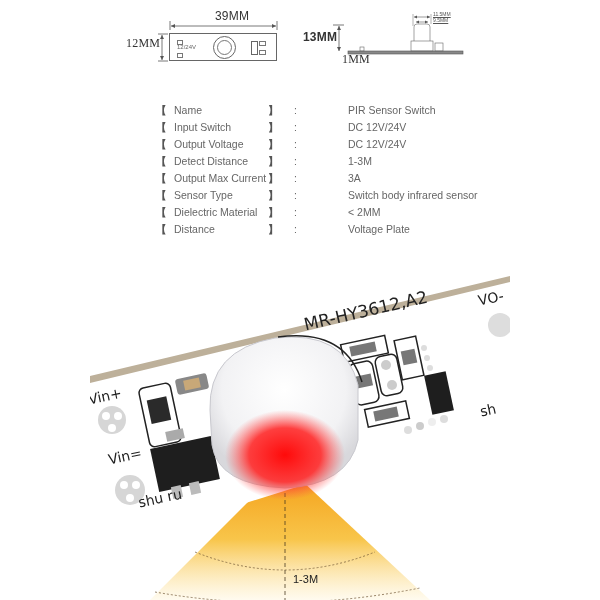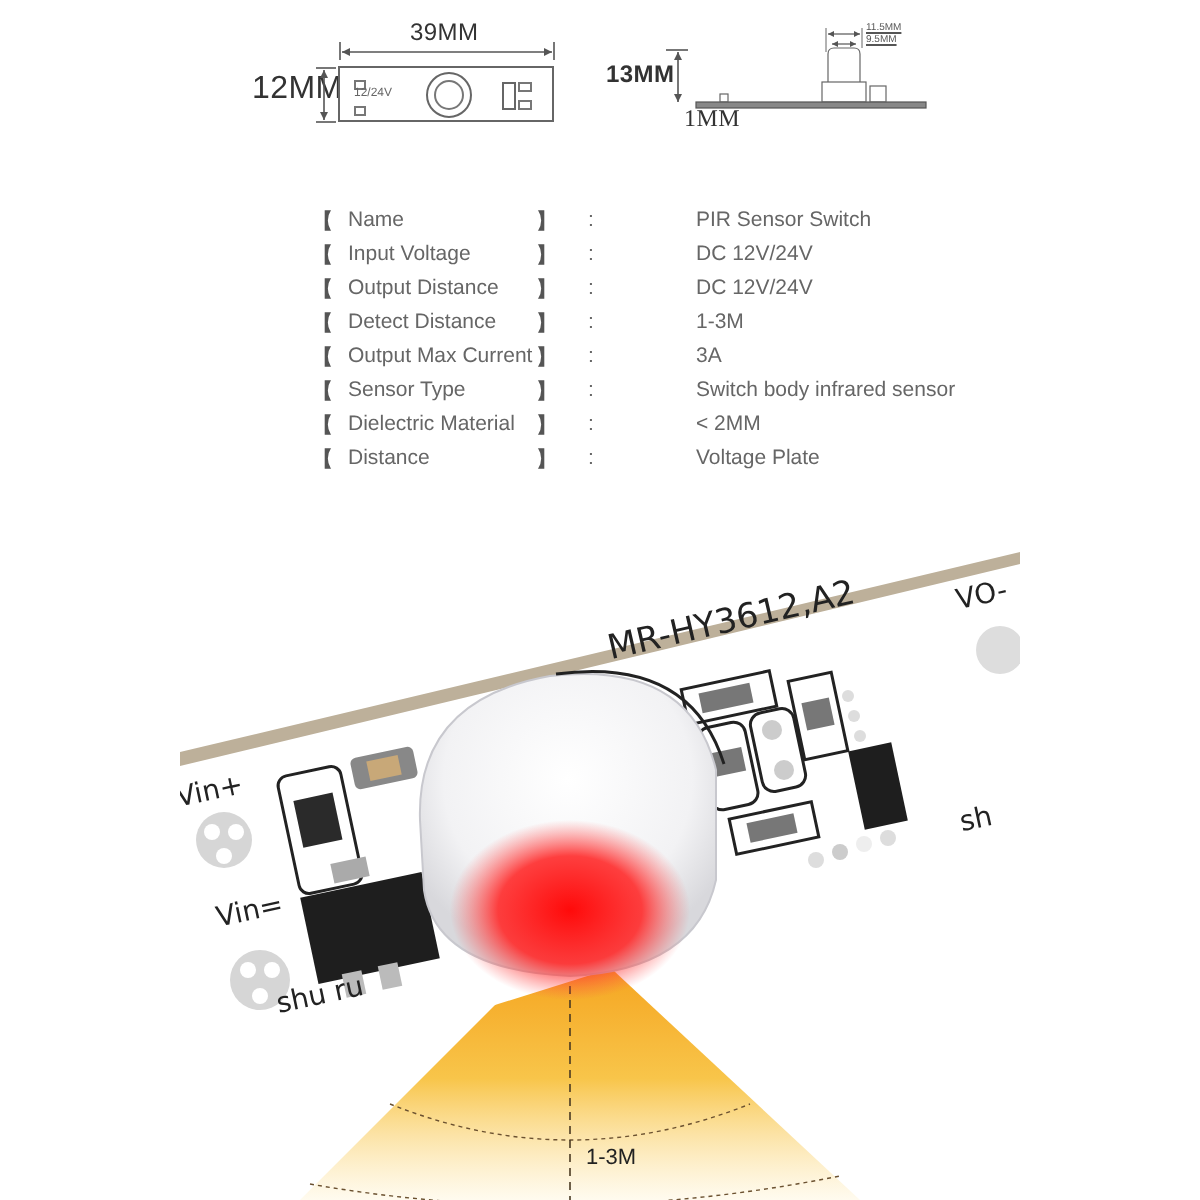--- a/index.html
+++ b/index.html
@@ -13,29 +13,29 @@
   .spec-row .colon { position:absolute; left:138px; top:0; }
   .spec-row .val { position:absolute; left:148px; top:0;padding-left:44px; }
   .bracket { font-weight:bold; color:#555; }
   .photo { position:absolute; left:90px; top:270px; width:420px; height:330px; overflow:hidden; }
   .pcb-text { font-family:"DejaVu Sans", sans-serif; color:#222; position:absolute; }
 </style>
 </head>
 <body>
 
 <div class="abs" style="left:150px;top:5px;width:130px;height:60px;">
-  <span class="abs dim-label" style="left:55px;top:4px;font-size:12px;">39MM</span>
+  <span class="abs dim-label" style="left:65px;top:4px;font-size:12px;">39MM</span>
   <svg class="abs" style="left:19px;top:15px;" width="110" height="10">
     <line x1="1" y1="1" x2="1" y2="10" stroke="#555" stroke-width="0.8"></line>
     <line x1="108" y1="1" x2="108" y2="10" stroke="#555" stroke-width="0.8"></line>
     <line x1="2" y1="6" x2="107" y2="6" stroke="#555" stroke-width="0.8"></line>
     <polygon points="2,6 6,4 6,8" fill="#555"></polygon>
     <polygon points="107,6 103,4 103,8" fill="#555"></polygon>
   </svg>
-  <span class="abs dim-label" style="left:-24px;top:31px;font-size:16px;">12MM</span>
+  <span class="abs dim-label" style="left:-24px;top:31px;font-size:12px;font-family:Liberation Serif, serif;">12MM</span>
   <svg class="abs" style="left:6px;top:26px;" width="12" height="32">
     <line x1="2" y1="3" x2="12" y2="3" stroke="#555" stroke-width="0.8"></line>
     <line x1="2" y1="30" x2="12" y2="30" stroke="#555" stroke-width="0.8"></line>
     <line x1="6" y1="4" x2="6" y2="29" stroke="#555" stroke-width="0.8"></line>
     <polygon points="6,4 4,8 8,8" fill="#555"></polygon>
     <polygon points="6,29 4,25 8,25" fill="#555"></polygon>
   </svg>
   <div class="abs" style="left:19px;top:28px;width:108px;height:28px;border:1px solid #666;box-sizing:border-box;">
     <div class="abs" style="left:7px;top:6px;width:4px;height:3px;border:1px solid #777;"></div>
     <span class="abs" style="left:7px;top:10px;font-size:6px;color:#666;">12/24V</span>
@@ -79,28 +79,28 @@
 <div>
   <div class="spec-row" style="top:104px;">
     <span class="lb bracket">【</span>
     <span class="lb-text">Name</span>
     <span class="rb bracket">】</span>
     <span class="colon">:</span>
     <span class="val">PIR Sensor Switch</span>
   </div>
   <div class="spec-row" style="top:121px;">
     <span class="lb bracket">【</span>
-    <span class="lb-text">Input Voltage</span>
+    <span class="lb-text">Input Switch</span>
     <span class="rb bracket">】</span>
     <span class="colon">:</span>
     <span class="val">DC 12V/24V</span>
   </div>
   <div class="spec-row" style="top:138px;">
     <span class="lb bracket">【</span>
-    <span class="lb-text">Output Distance</span>
+    <span class="lb-text">Output Voltage</span>
     <span class="rb bracket">】</span>
     <span class="colon">:</span>
     <span class="val">DC 12V/24V</span>
   </div>
   <div class="spec-row" style="top:155px;">
     <span class="lb bracket">【</span>
     <span class="lb-text">Detect Distance</span>
     <span class="rb bracket">】</span>
     <span class="colon">:</span>
     <span class="val">1-3M</span>

